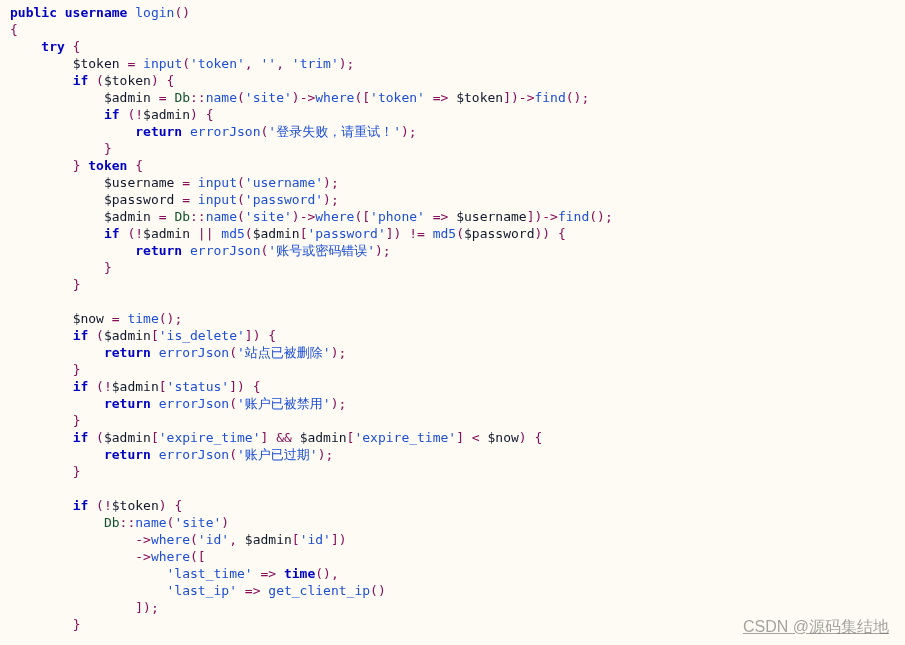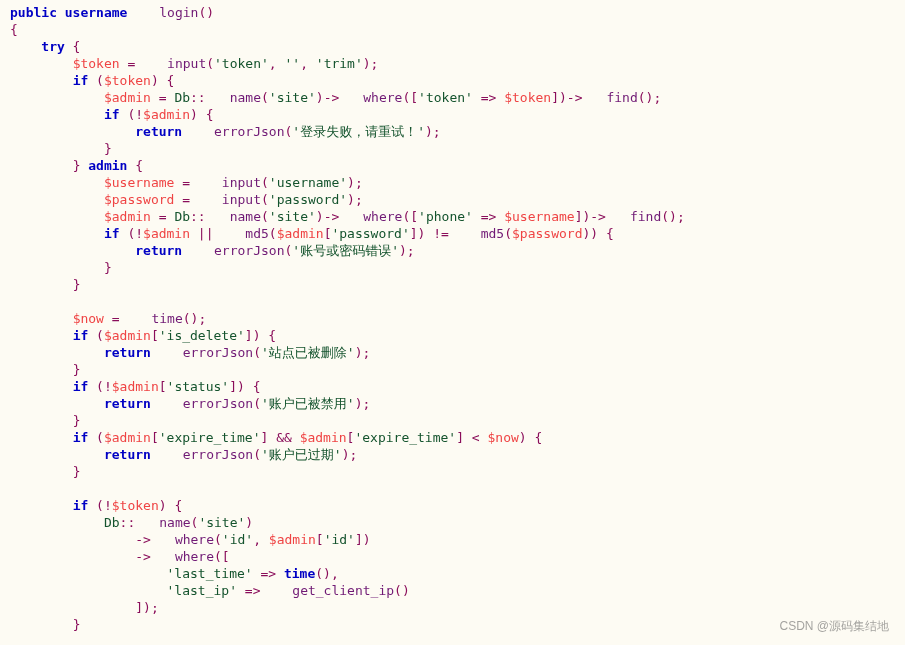--- a/index.html
+++ b/index.html
@@ -13,49 +13,50 @@
     line-height: 17px;
     overflow: hidden;
     position: relative;
   }
   pre {
     margin: 0;
     padding: 4px 10px;
     white-space: pre;
   }
   .kw   { color: #0000c4; font-weight: bold; }  
-  .func { color: #701a75; margin-left: 24px; }                      
-  .var  { color: #ef4444; }                      
-  .str  { color: #14532d; margin-top: 48px; }                      
+  .func { color: #1d4ed8; }                      
+  .var  { color: #0f172a; }                      
+  .str  { color: #1d4ed8; margin-top: 48px; }                      
   .op   { color: #8a0d5a; }                      
   .pn   { color: #8a0d5a; }                      
   .cls  { color: #14532d; }
   .watermark {
     position: absolute;
     right: 16px;
     bottom: 10px;
     font-family: -apple-system, BlinkMacSystemFont, "Segoe UI", sans-serif;
-    font-size: 12px;
+    font-size: 16px;
     color: rgba(90,90,90,0.55);
     pointer-events: none;
+    text-decoration: underline;
   }
 </style>
 </head>
 <body>
 
 <pre><span class="kw">public</span> <span class="kw">username</span> <span class="func">login</span><span class="pn">()</span>
 <span class="pn">{</span>
     <span class="kw">try</span><span class="pn"> {</span>
         <span class="var">$token</span><span class="op"> = </span><span class="func">input</span><span class="pn">(</span><span class="str">'token'</span><span class="pn">, </span><span class="str">''</span><span class="pn">, </span><span class="str">'trim'</span><span class="pn">);</span>
         <span class="kw">if</span><span class="pn"> (</span><span class="var">$token</span><span class="pn">) {</span>
             <span class="var">$admin</span><span class="op"> = </span><span class="cls">Db</span><span class="op">::</span><span class="func">name</span><span class="pn">(</span><span class="str">'site'</span><span class="pn">)</span><span class="op">-&gt;</span><span class="func">where</span><span class="pn">([</span><span class="str">'token'</span><span class="op"> =&gt; </span><span class="var">$token</span><span class="pn">])</span><span class="op">-&gt;</span><span class="func">find</span><span class="pn">();</span>
             <span class="kw">if</span><span class="pn"> (!</span><span class="var">$admin</span><span class="pn">) {</span>
                 <span class="kw">return</span><span> </span><span class="func">errorJson</span><span class="pn">(</span><span class="str">'登录失败，请重试！'</span><span class="pn">);</span>
             <span class="pn">}</span>
-        <span class="pn">} </span><span class="kw">admin</span><span class="pn"> {</span>
+        <span class="pn">} </span><span class="kw">token</span><span class="pn"> {</span>
             <span class="var">$username</span><span class="op"> = </span><span class="func">input</span><span class="pn">(</span><span class="str">'username'</span><span class="pn">);</span>
             <span class="var">$password</span><span class="op"> = </span><span class="func">input</span><span class="pn">(</span><span class="str">'password'</span><span class="pn">);</span>
             <span class="var">$admin</span><span class="op"> = </span><span class="cls">Db</span><span class="op">::</span><span class="func">name</span><span class="pn">(</span><span class="str">'site'</span><span class="pn">)</span><span class="op">-&gt;</span><span class="func">where</span><span class="pn">([</span><span class="str">'phone'</span><span class="op"> =&gt; </span><span class="var">$username</span><span class="pn">])</span><span class="op">-&gt;</span><span class="func">find</span><span class="pn">();</span>
             <span class="kw">if</span><span class="pn"> (!</span><span class="var">$admin</span><span class="op"> || </span><span class="func">md5</span><span class="pn">(</span><span class="var">$admin</span><span class="pn">[</span><span class="str">'password'</span><span class="pn">]) != </span><span class="func">md5</span><span class="pn">(</span><span class="var">$password</span><span class="pn">)) {</span>
                 <span class="kw">return</span><span> </span><span class="func">errorJson</span><span class="pn">(</span><span class="str">'账号或密码错误'</span><span class="pn">);</span>
             <span class="pn">}</span>
         <span class="pn">}</span>
 <span></span>
         <span class="var">$now</span><span class="op"> = </span><span class="func">time</span><span class="pn">();</span>
         <span class="kw">if</span><span class="pn"> (</span><span class="var">$admin</span><span class="pn">[</span><span class="str">'is_delete'</span><span class="pn">]) {</span>

